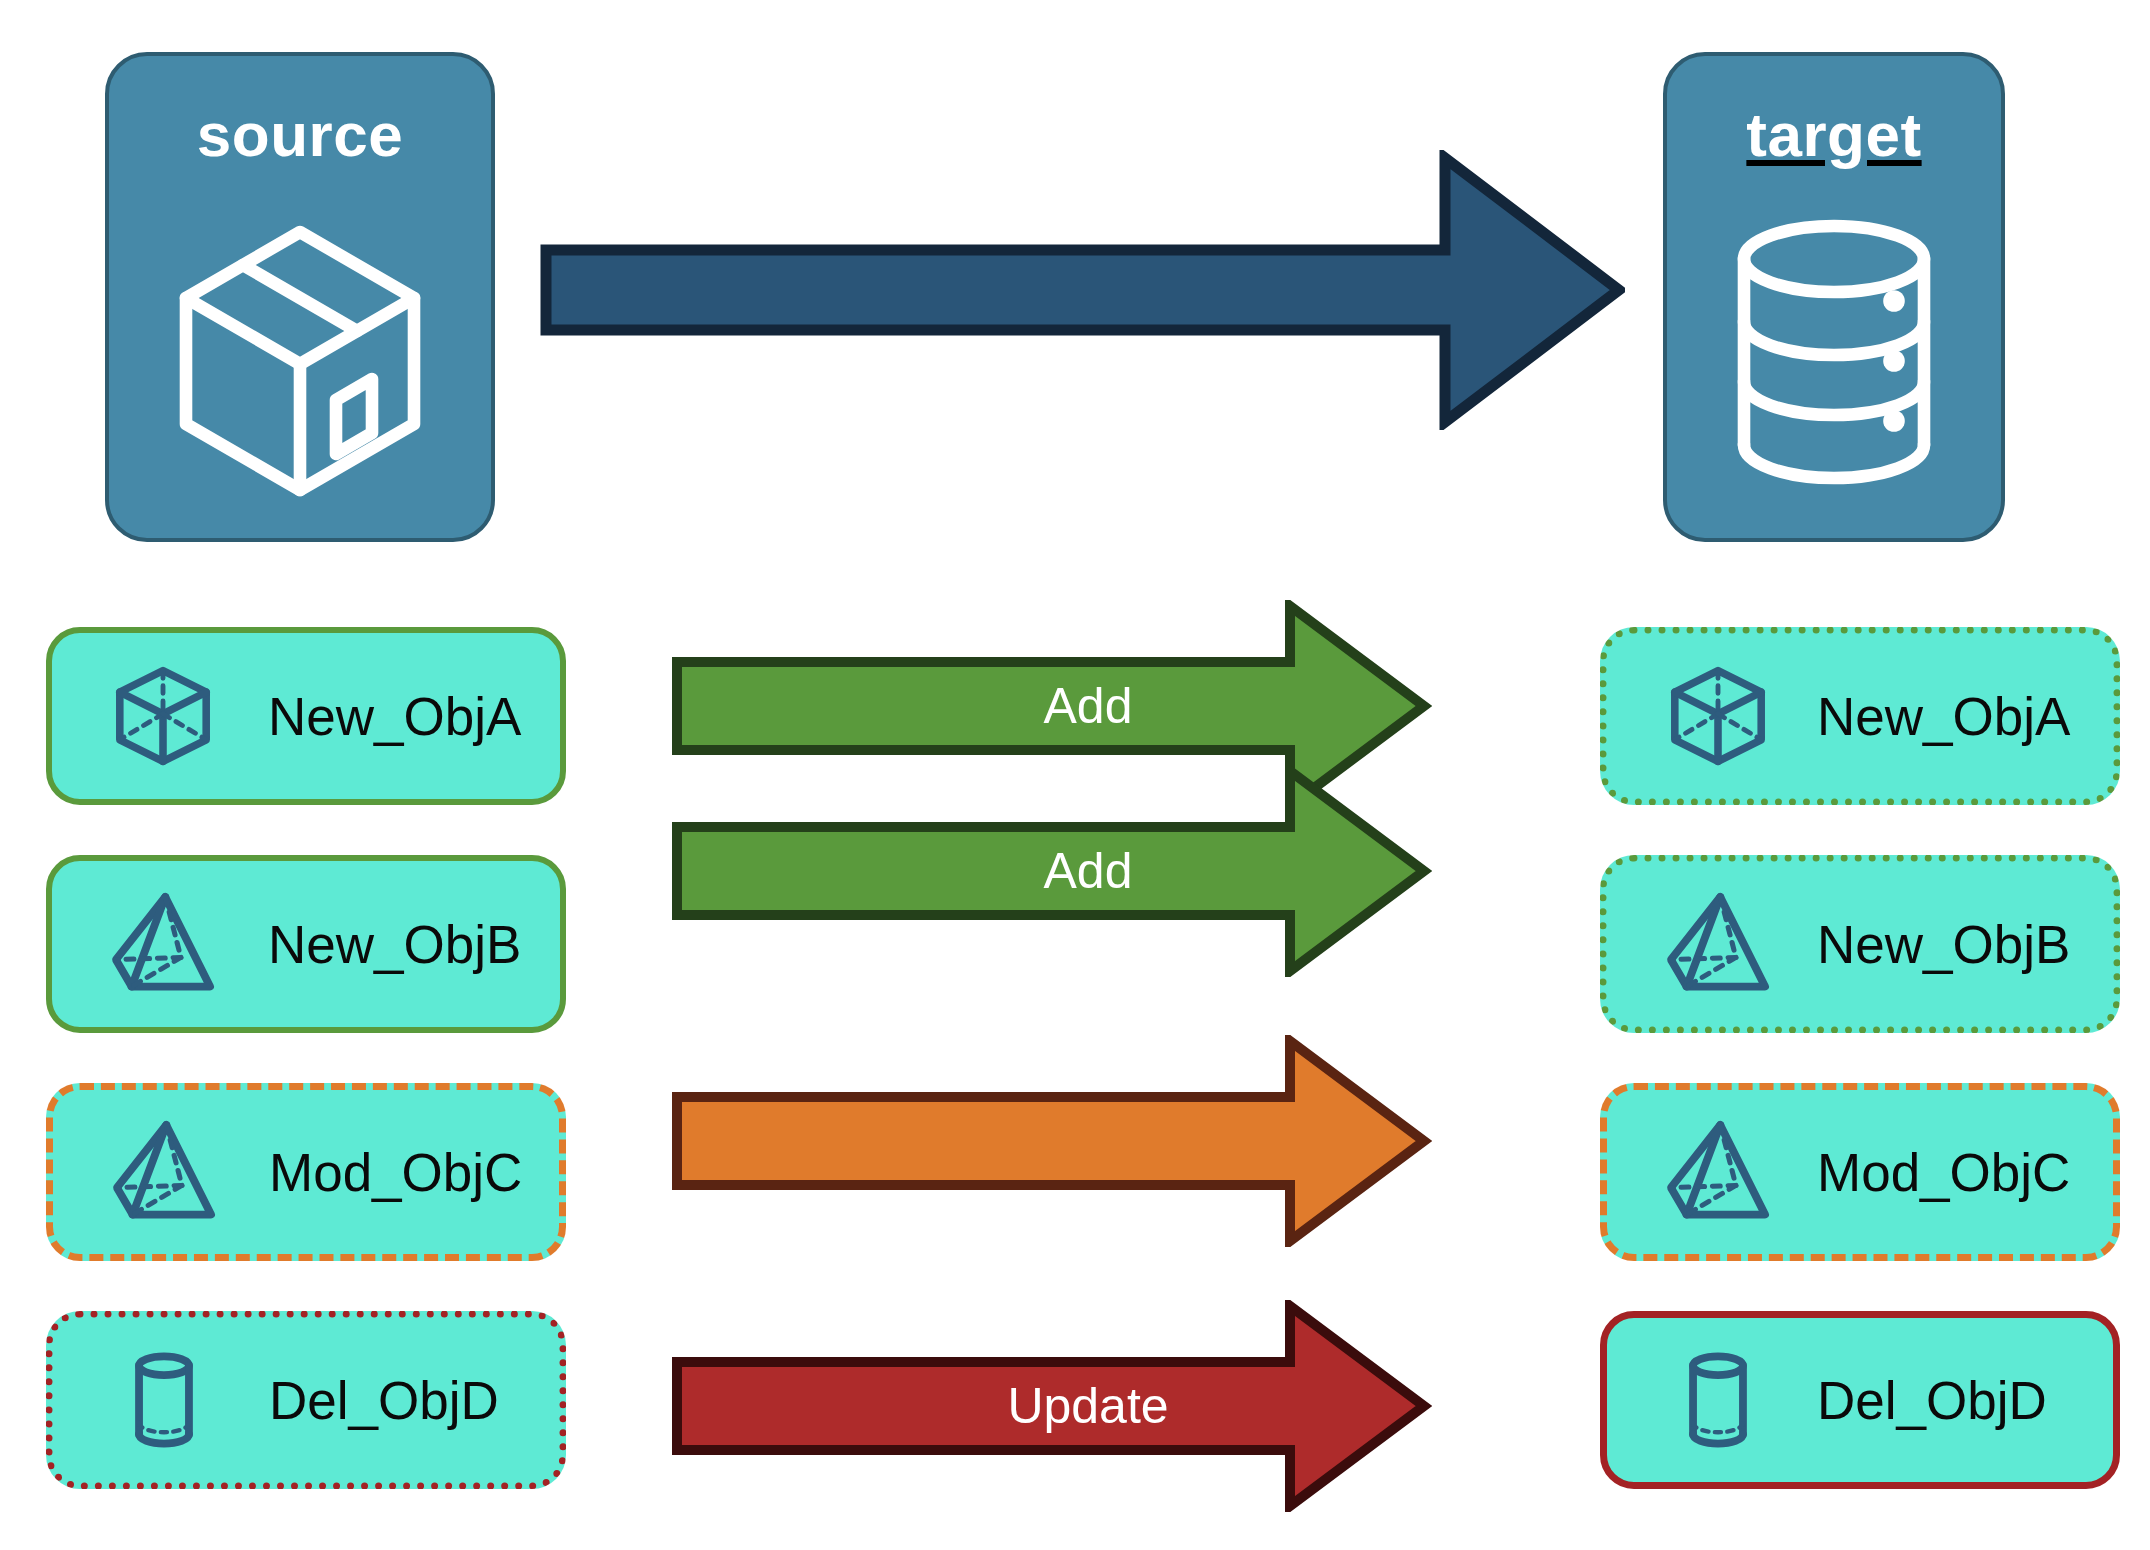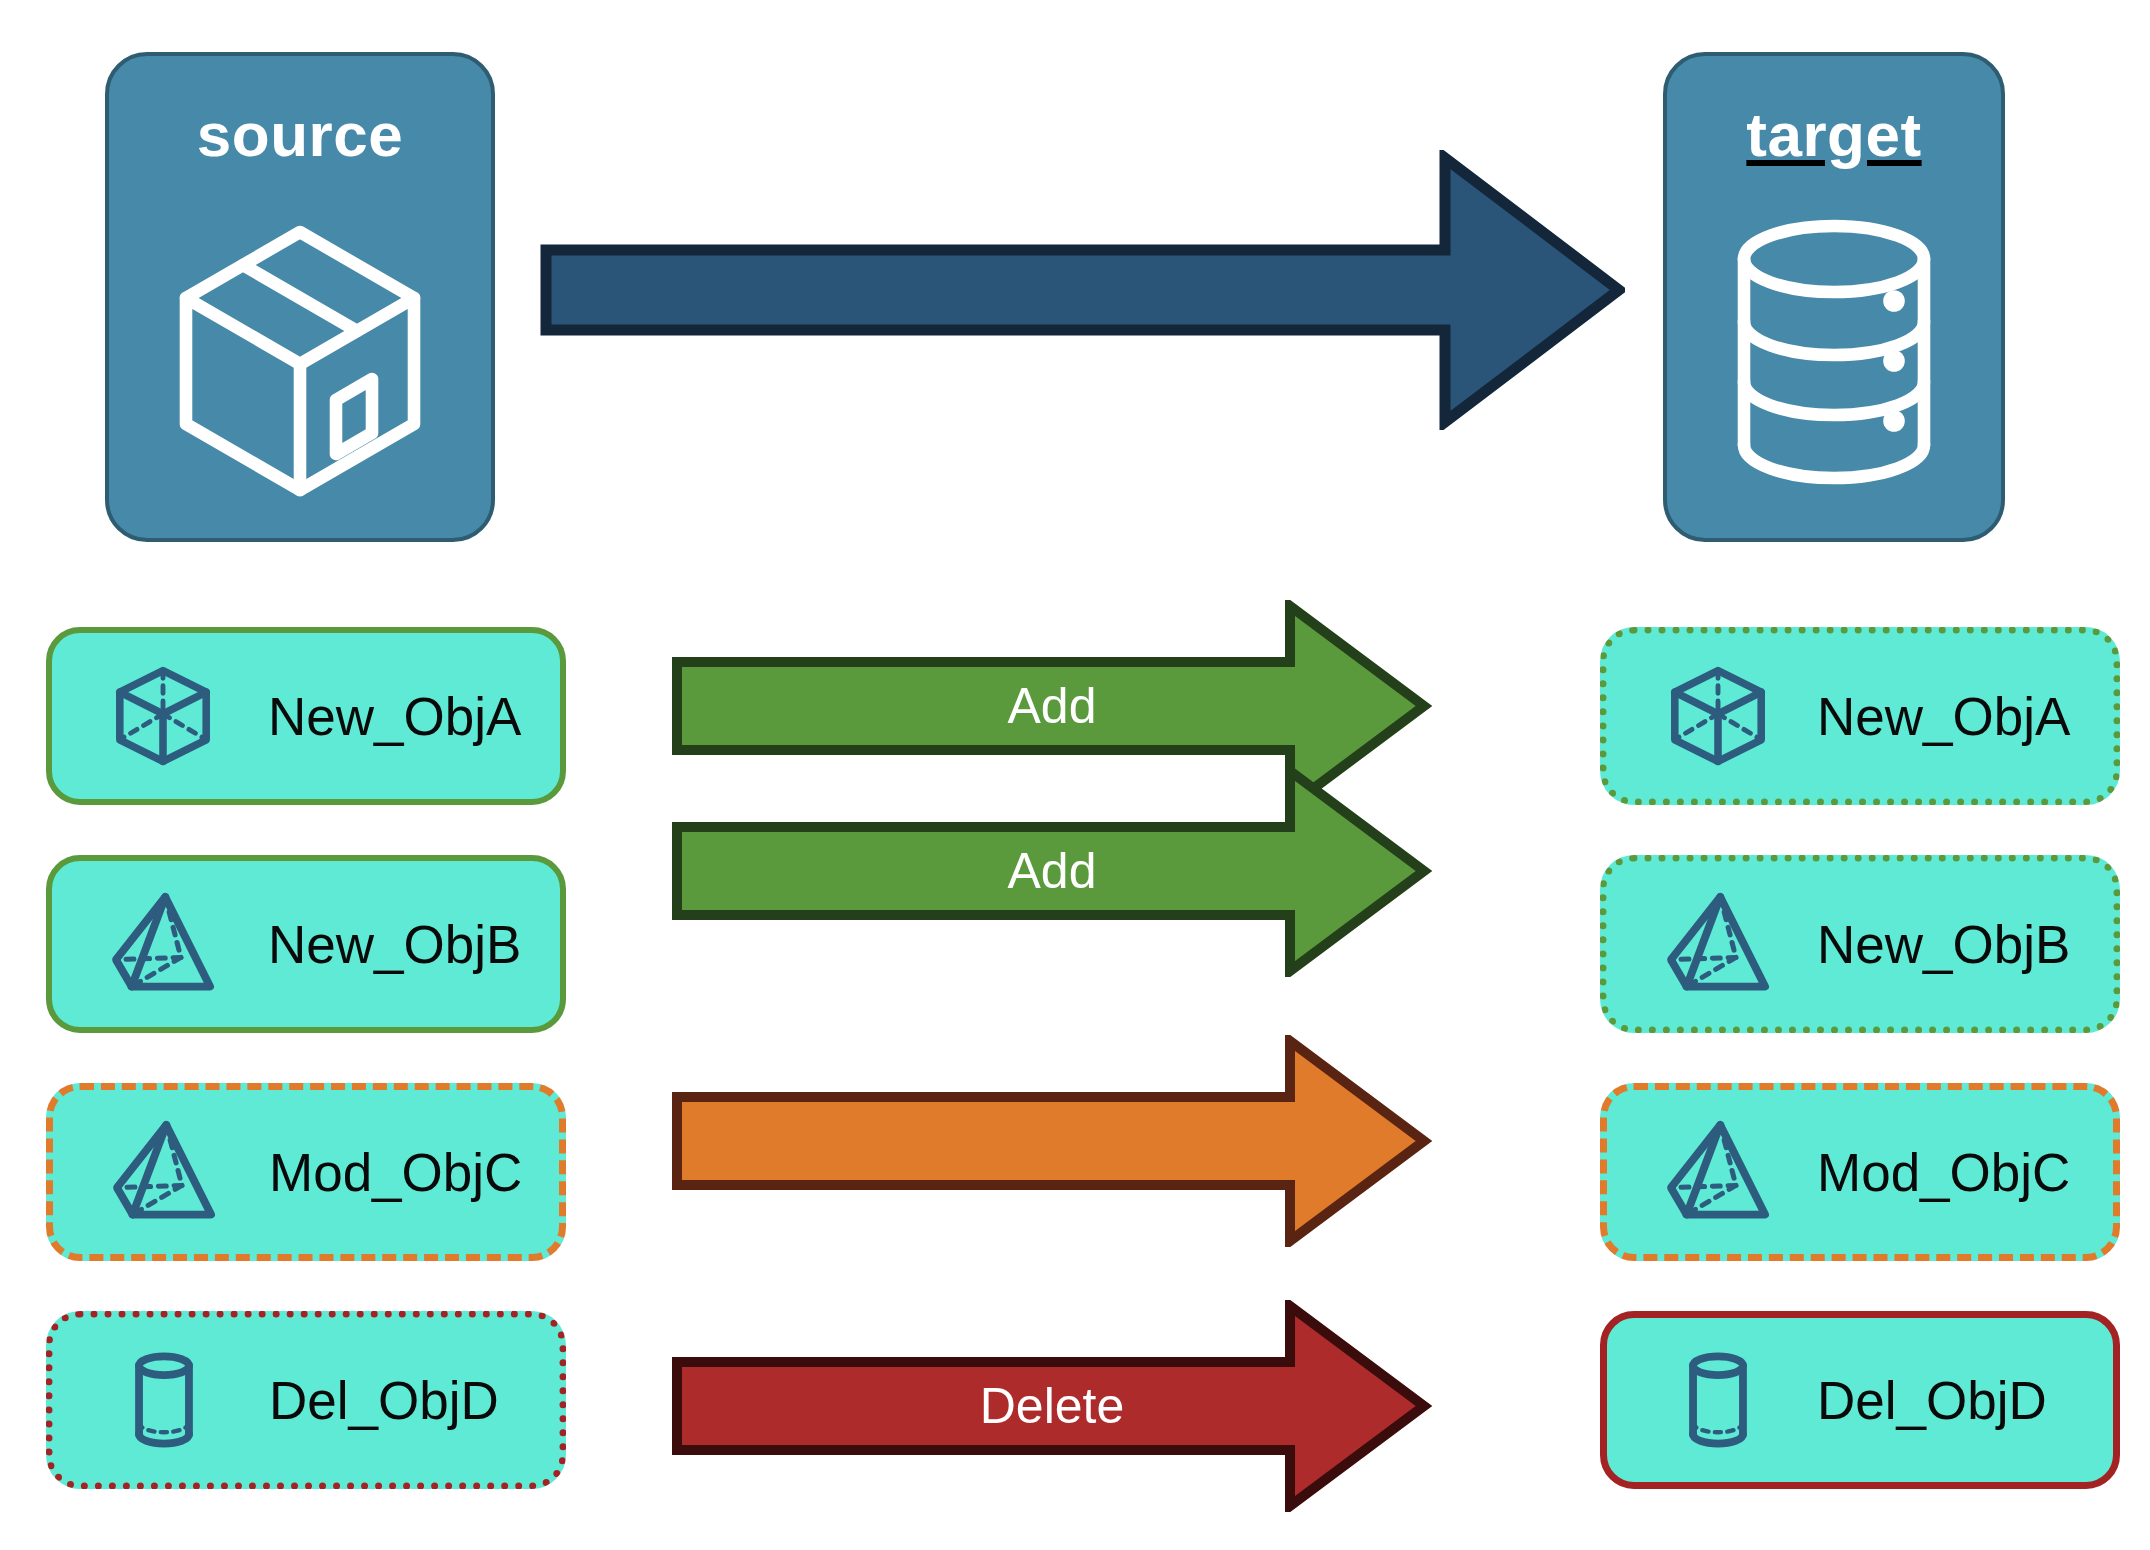--- a/index.html
+++ b/index.html
@@ -54,20 +54,21 @@
   .b-dash-orange{border:7px dashed #E07B2C;}
   .b-dot-red{border:7px dotted #A32224;}
   .b-solid-red{border:7px solid #A32224;}
 
   
   .act-arrow{position:absolute;}
   .act-label{
     position:absolute;display:flex;align-items:center;justify-content:center;
     color:#ffffff;font-size:50px;line-height:1;white-space:nowrap;
     pointer-events:none;
+    padding-left:36px;
   }
 </style>
 </head>
 <body>
 
 <div class="canvas">
 
   <div class="endpoint" id="source-card">
     <div class="cap">source</div>
     <div class="glyph">
@@ -235,21 +236,21 @@
         </g>
         <path d="M26 72 a24 9 0 0 0 48 0" fill="none" stroke="#2E5C7E" stroke-width="4.2" stroke-dasharray="6 6" stroke-linecap="round"></path>
       </svg>
     </span>
     <span class="name">Del_ObjD</span>
   </div>
 
   <svg class="act-arrow" style="left:672px;top:1300px;width:760px;height:212px;" viewBox="0 0 760 212">
     <polygon points="5,62 618,62 618,6 752,106 618,206 618,150 5,150" fill="#AE2B2B" stroke="#3B0C0C" stroke-width="10" stroke-linejoin="miter"></polygon>
   </svg>
-  <div class="act-label" style="left:672px;top:1300px;width:760px;height:212px;">Delete</div>
+  <div class="act-label" style="left:672px;top:1300px;width:760px;height:212px;">Update</div>
 
   <div class="obj-card right b-solid-red" style="left:1600px;top:1311px;width:520px;height:178px;">
     <span class="icon">
       <svg width="104" height="104" viewBox="0 0 100 100">
         <g fill="none" stroke="#2E5C7E" stroke-width="7.5" stroke-linejoin="round" stroke-linecap="round">
           <ellipse cx="50" cy="17" rx="24" ry="9"></ellipse>
           <path d="M26 17 L26 83"></path>
             <path d="M74 17 L74 83"></path>
           <path d="M26 83 a24 9 0 0 0 48 0"></path>
         </g>

